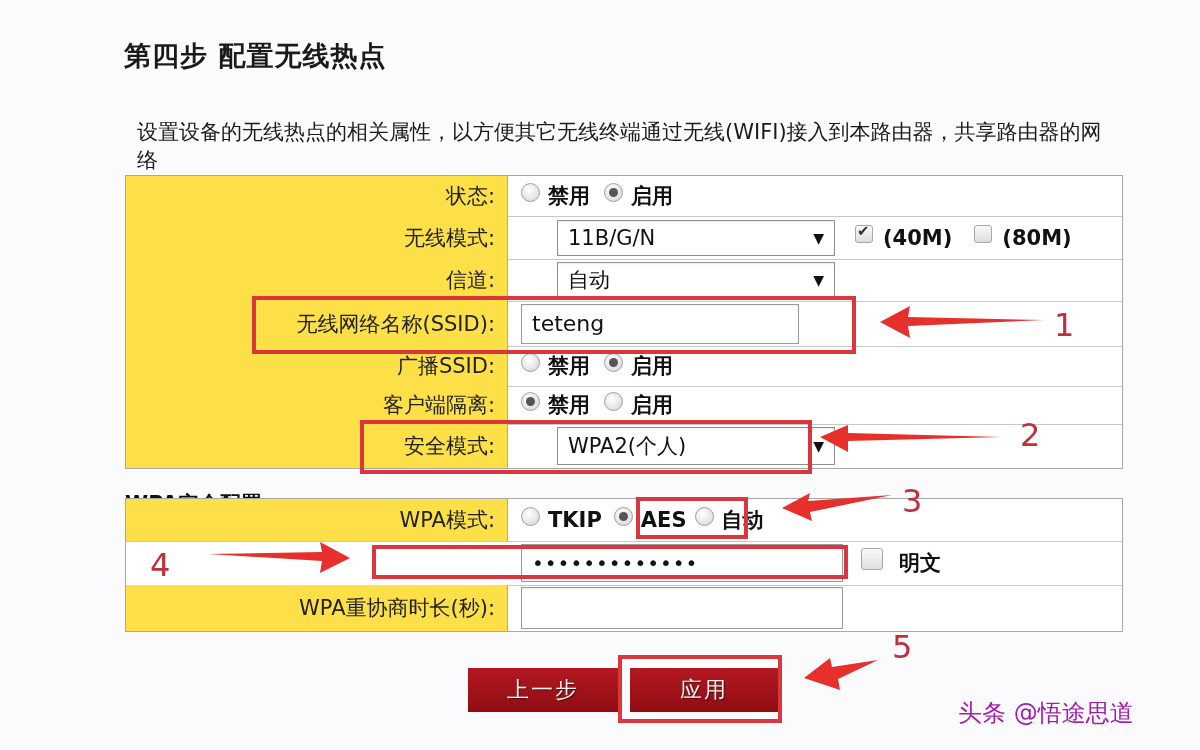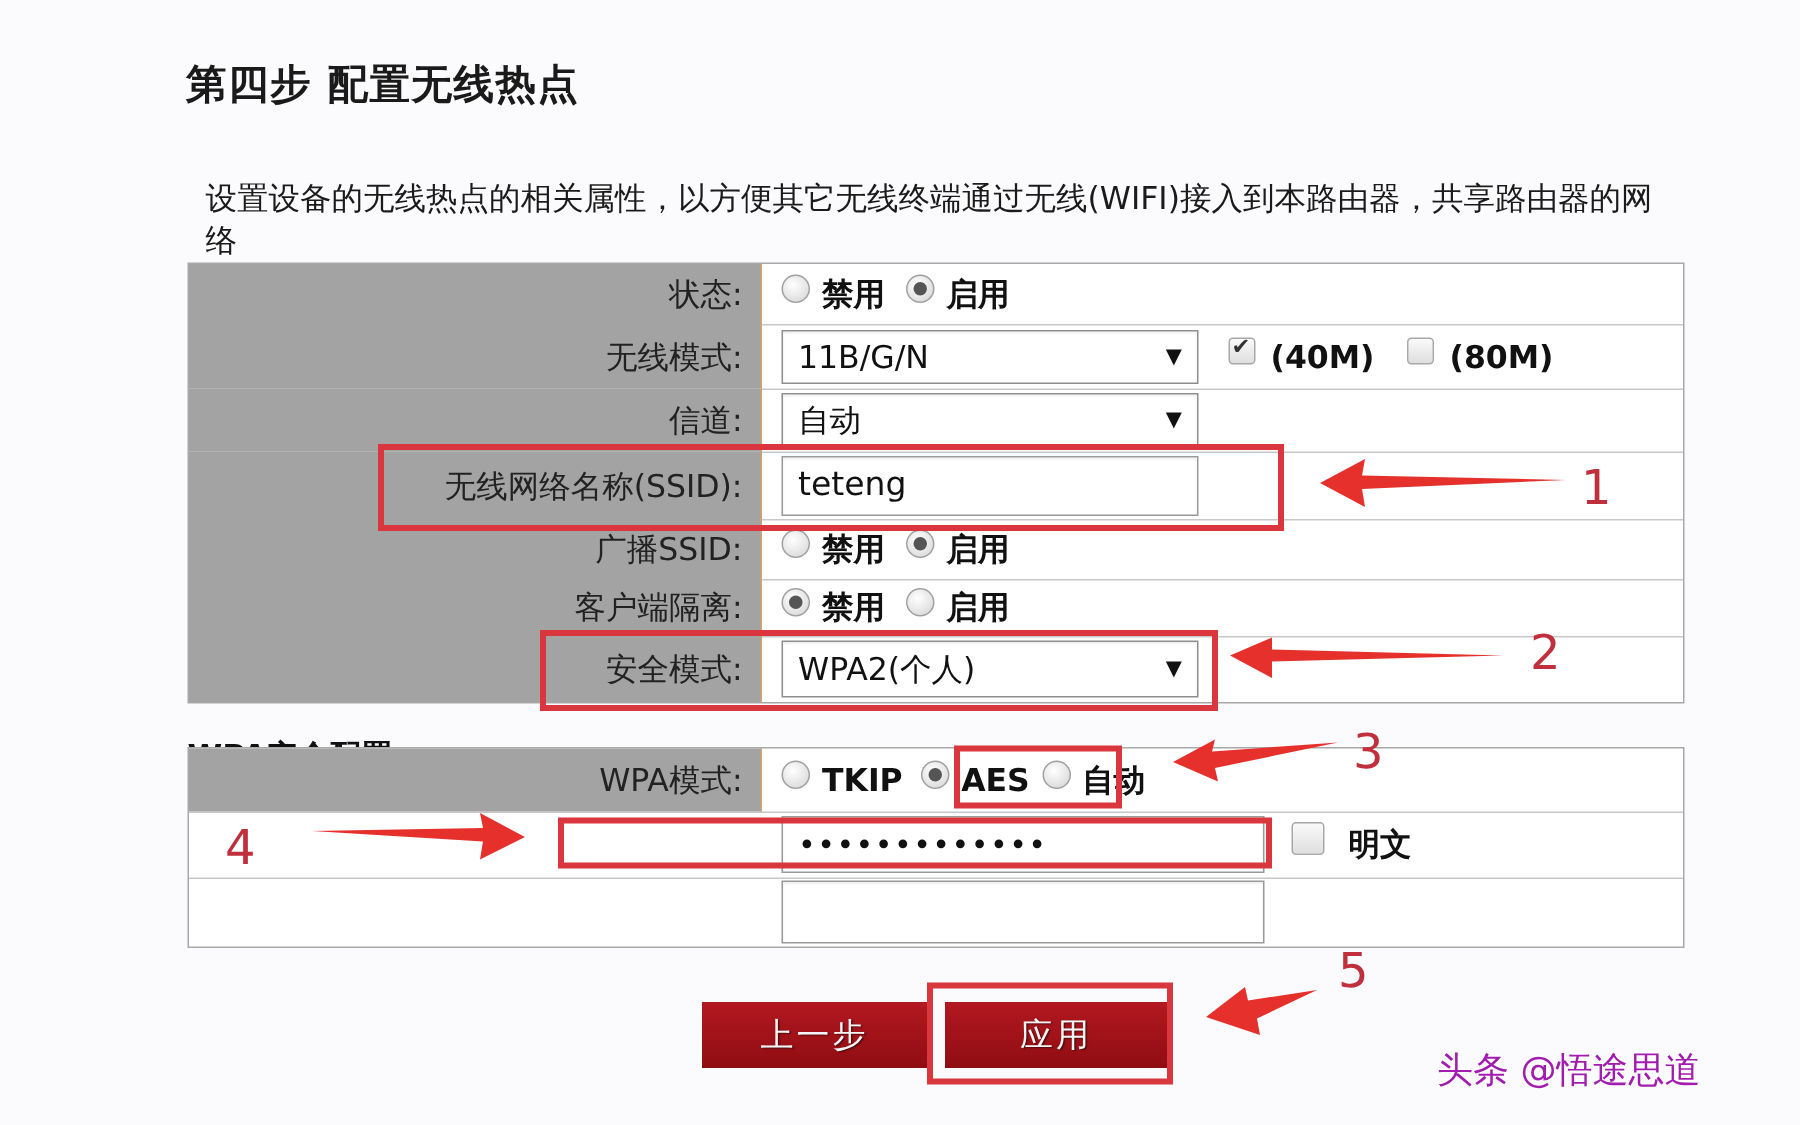--- a/index.html
+++ b/index.html
@@ -17,21 +17,21 @@
   .desc {
     left: 137px; top: 118px; width: 980px; font-size: 21px; line-height: 28px; color: #1b1b1b;
   }
   .tbl {
     position: absolute; left: 125px; border: 1px solid #a8a8a8; background: #fff;
   }
   .row { position: absolute; left: 0; right: 0; border-bottom: 1px solid #c8c8c8; }
   .row:last-child { border-bottom: none; }
   .lbl {
     position: absolute; left: 0; top: 0; bottom: 0; width: 382px;
-    background: #a3a3a3; border-right: 1px solid #d9a26b;
+    background: #fde047; border-right: 1px solid #d9a26b;
     display: flex; align-items: center; justify-content: flex-end;
     padding-right: 12px; box-sizing: border-box;
     font-size: 21px; color: #222;
   }
   .val {
     position: absolute; left: 383px; right: 0; top: 0; bottom: 0;
     display: flex; align-items: center; padding-left: 12px; box-sizing: border-box;
     font-size: 21px;
   }
   .radio {
@@ -42,20 +42,21 @@
   .radio.on::after {
     content: ""; position: absolute; left: 4px; top: 4px; width: 9px; height: 9px;
     border-radius: 50%; background: #555;
   }
   .opt { font-weight: bold; font-size: 21px; margin-right: 14px; display: inline-flex; align-items: center; }
   .select {
     height: 36px; border: 1px solid #8e8e8e; background: #fff;
     display: flex; align-items: center; justify-content: space-between;
     padding: 0 10px; box-sizing: border-box; font-size: 21px;
     box-shadow: inset 0 1px 2px rgba(0,0,0,0.08);
+    margin-left: 36px;
   }
   .select .arr { font-size: 14px; color: #111; }
   .input {
     height: 40px; border: 1px solid #9a9a9a; background: #fff;
     display: flex; align-items: center; padding: 0 10px; box-sizing: border-box; font-size: 22px;
     box-shadow: inset 0 1px 2px rgba(0,0,0,0.08);
   }
   .chk {
     display: inline-block; width: 16px; height: 16px; border: 1px solid #a8a8a8; border-radius: 3px;
     background: linear-gradient(#fafafa, #dedede); position: relative; margin-right: 10px; top: -4px;
@@ -191,20 +192,21 @@
   <div class="row" style="top:42px; height:44px;">
     <div class="val">
       <div class="input" style="width:322px; height:38px; letter-spacing:1px; font-size:20px;">•••••••••••••</div>
       <span style="margin-left:18px; display:inline-flex; align-items:center;">
         <span class="chk" style="width:20px;height:20px;margin-right:16px;"></span>
         <span class="bold">明文</span>
       </span>
     </div>
   </div>
   <div class="row" style="top:86px; height:46px;">
+    <div class="lbl">WPA重协商时长(秒):</div>
     <div class="val">
       <div class="input" style="width:322px; height:42px;"></div>
     </div>
   </div>
 </div>
 
 <div class="btn" style="left:468px; top:668px; width:150px;">上一步</div>
 <div class="btn" style="left:630px; top:668px; width:148px;">应用</div>
 
 <div class="redbox" style="left:252px; top:296px; width:604px; height:58px;"></div>

